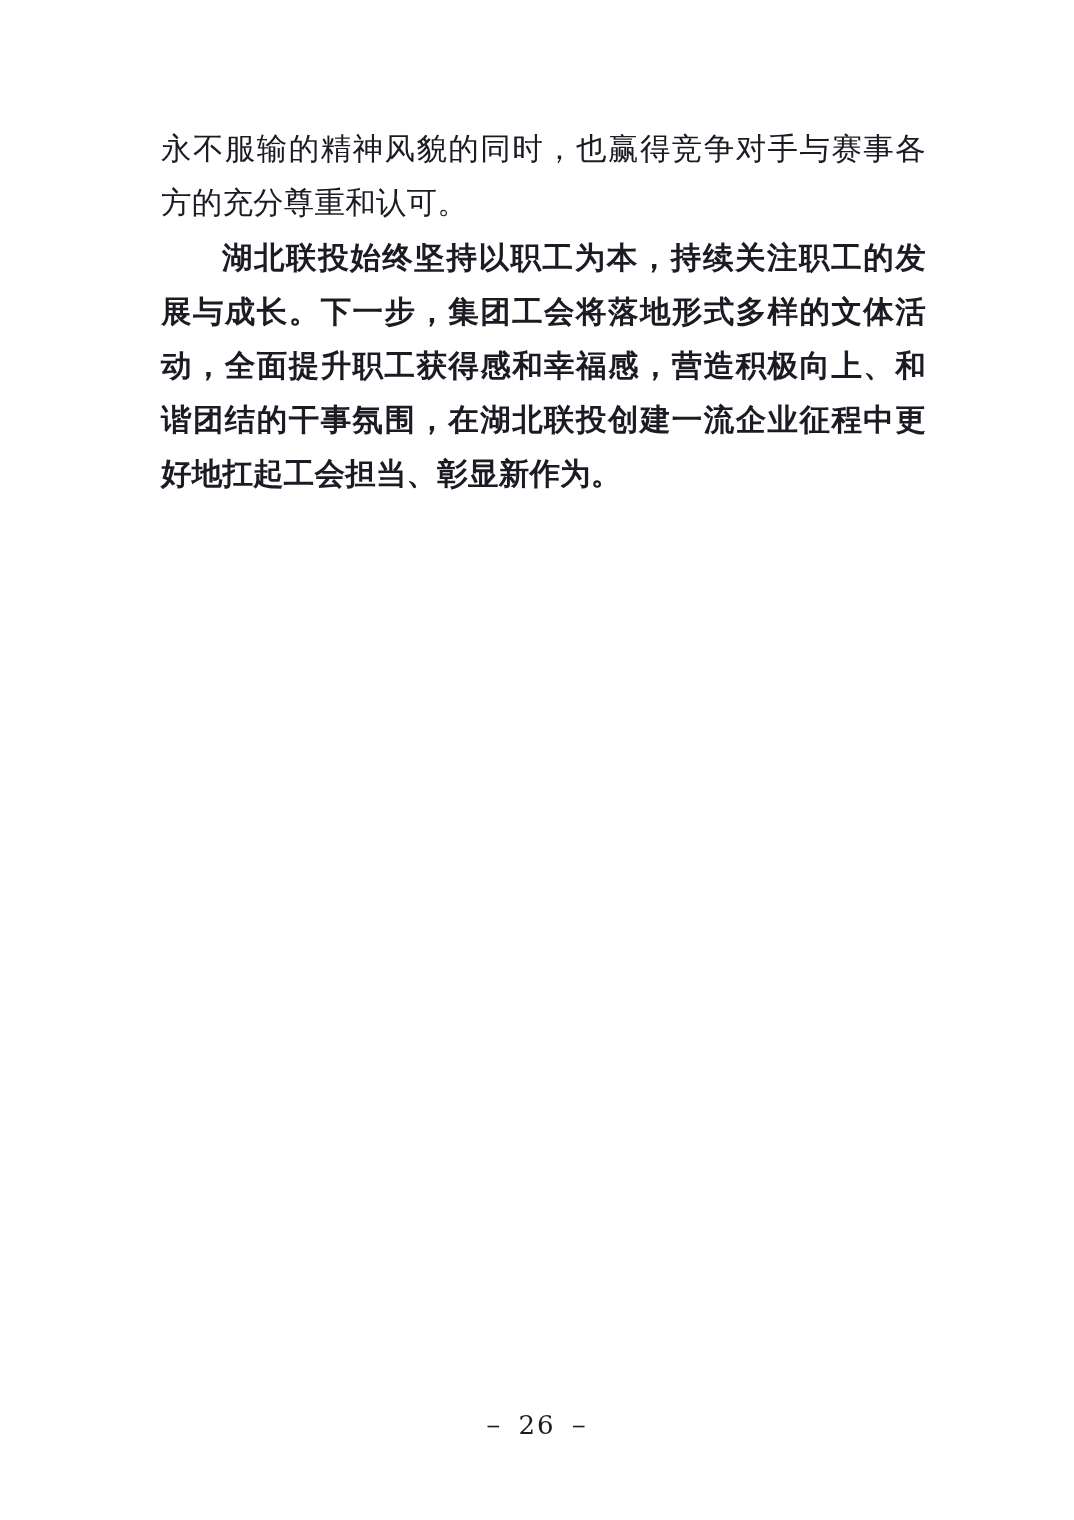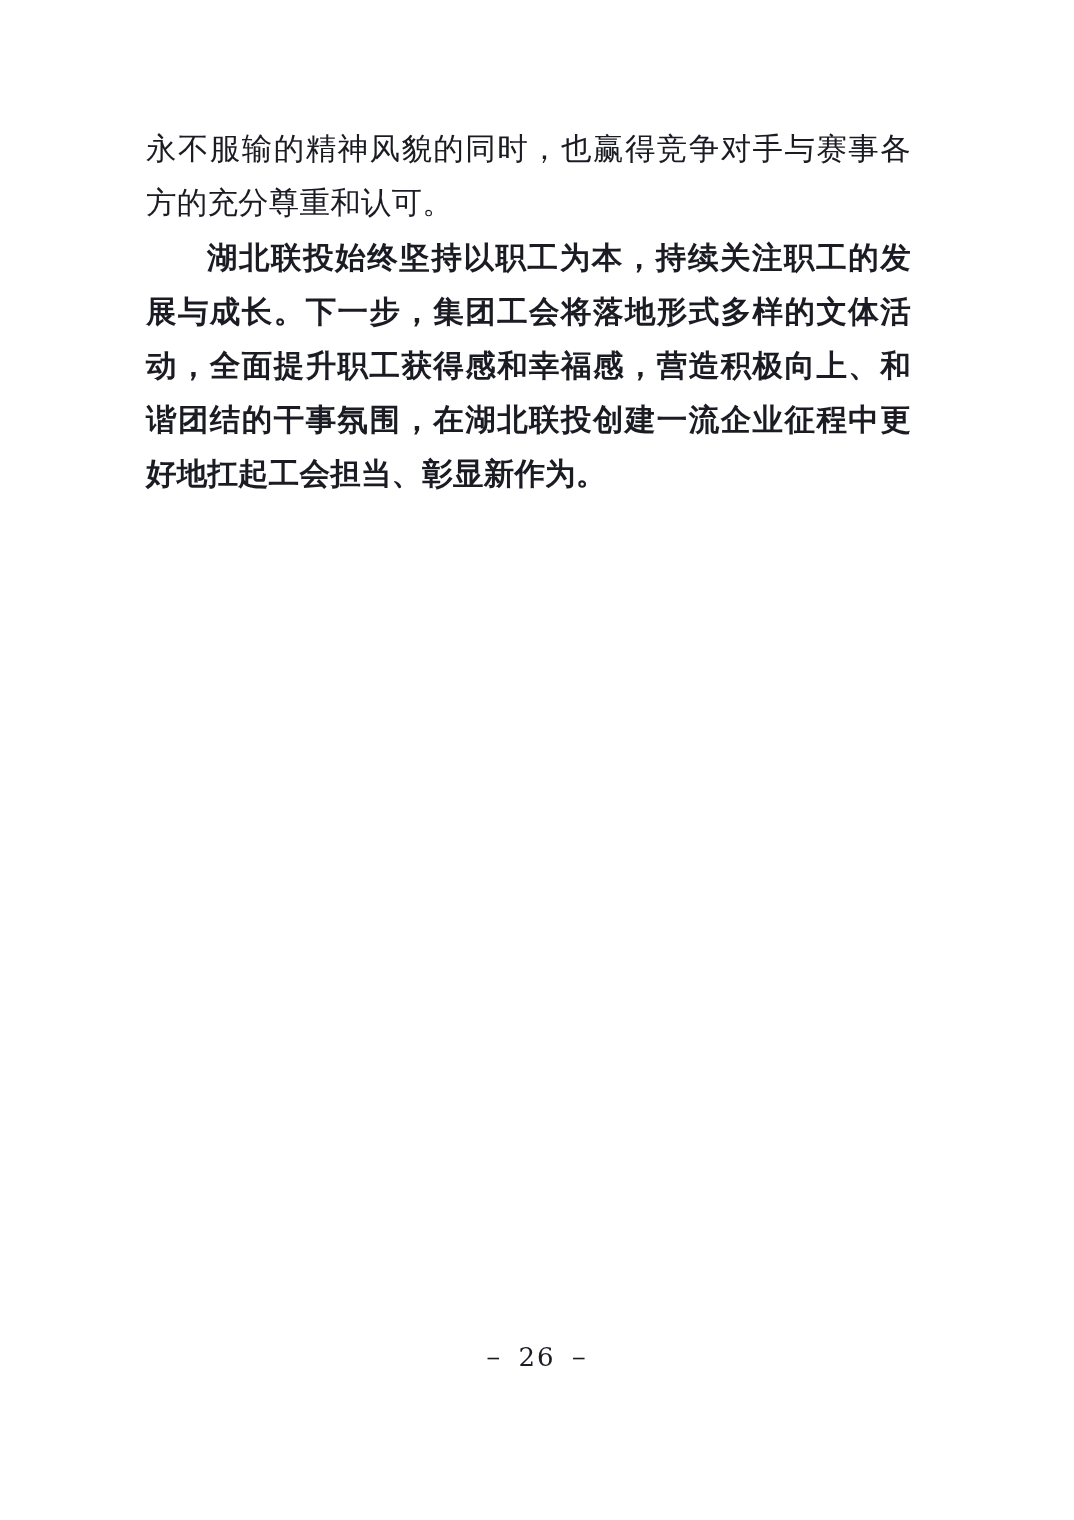--- a/index.html
+++ b/index.html
@@ -11,21 +11,21 @@
     position: relative;
     width: 1074px;
     height: 1520px;
     background: #ffffff;
     margin: 0 auto;
     overflow: hidden;
     box-sizing: border-box;
   }
   .content {
     position: absolute;
-    left: 146px;
+    left: 161px;
     top: 122px;
     width: 765px;
   }
   .para {
     font-family: "DejaVu Serif", "Liberation Serif", serif;
     font-size: 30.5px;
     line-height: 54px;
     color: #1b1b24;
     text-align: justify;
     text-justify: inter-ideograph;
@@ -36,21 +36,21 @@
     margin-top: 0;
   }
   .indent {
     text-indent: 61px;
     font-weight: bold;
   }
   .footer {
     position: absolute;
     left: 0;
     right: 0;
-    top: 1340px;
+    top: 1408px;
     text-align: center;
     font-family: "DejaVu Serif", "Liberation Serif", serif;
     font-size: 26px;
     color: #1b1b24;
     letter-spacing: 2px;
   }
 </style>
 </head>
 <body>
 

